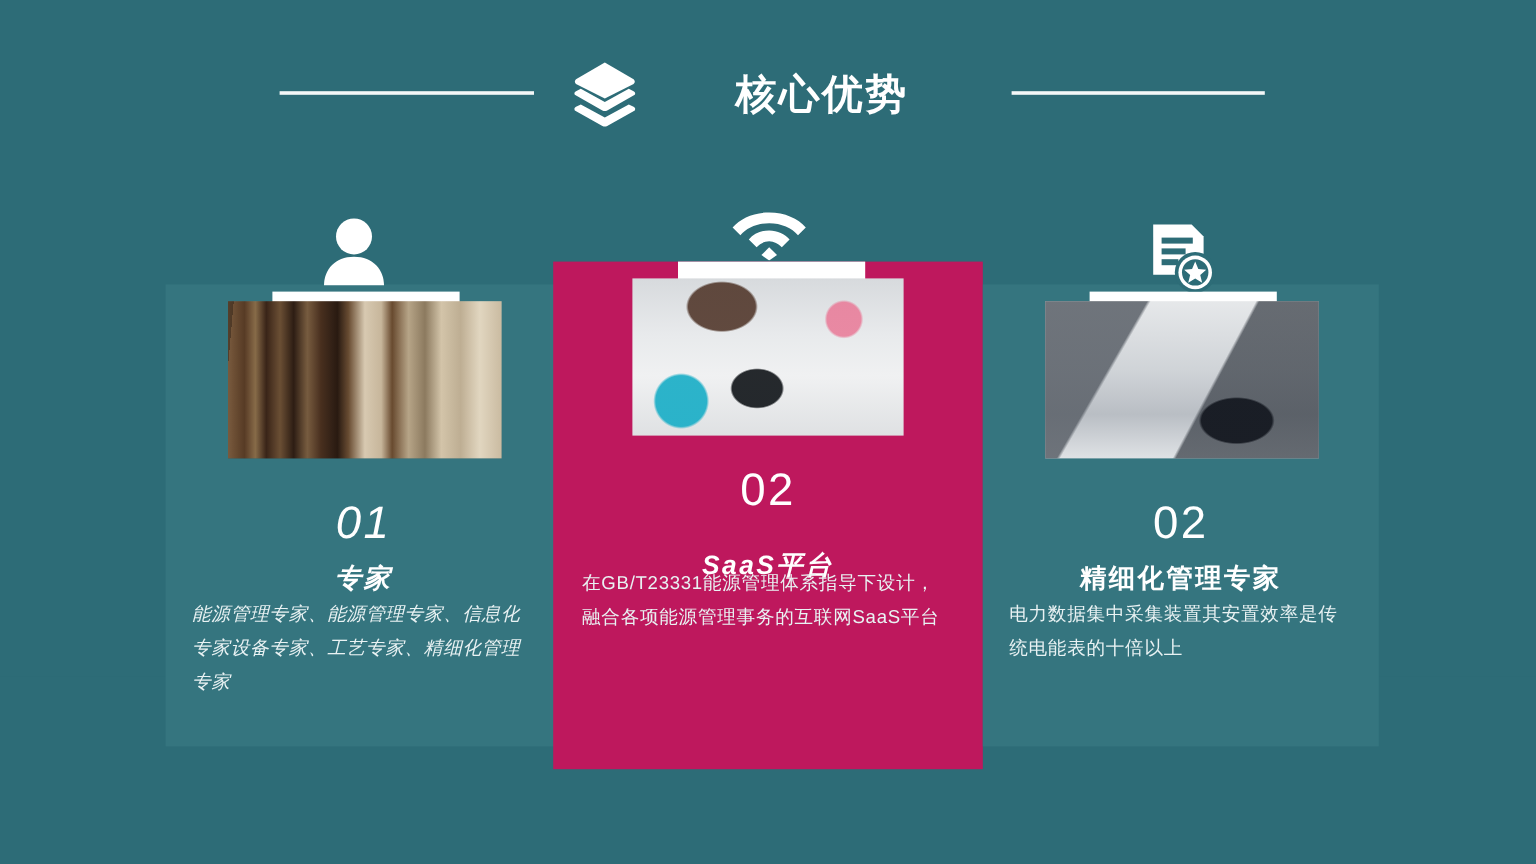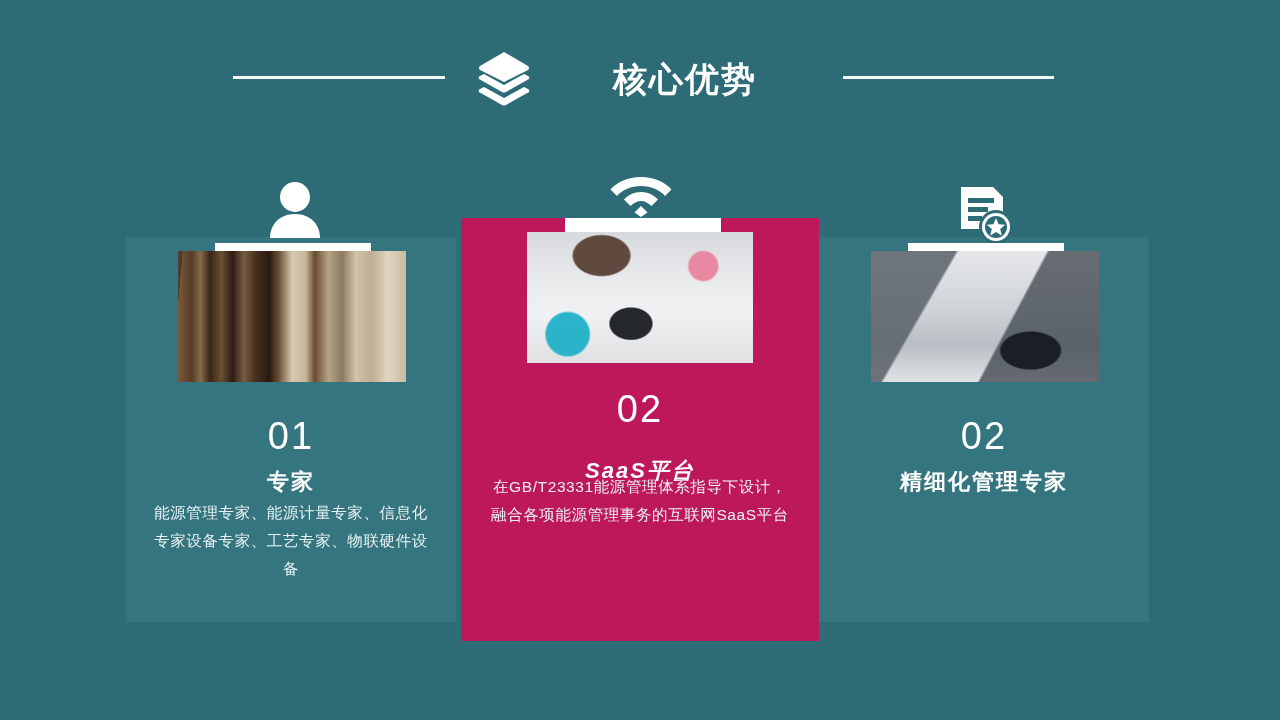--- a/index.html
+++ b/index.html
@@ -23,21 +23,21 @@
   .header-title{
     position:absolute;left:560px;top:12px;width:250px;
     text-align:center;
     color:#ffffff;font-size:34px;font-weight:bold;letter-spacing:2px;
     line-height:50px;white-space:nowrap;
   }
 
   
   .card{position:absolute;background:#35757f;}
   .card.side{width:330px;height:385px;top:237px;}
-  .card-1{left:126px;}
+  .card-1{left:138px;font-style:italic;}
   .card-3{left:819px;}
   .card.center{left:461px;width:358px;height:423px;top:218px;background:#be185d;}
 
   .card-photo{position:absolute;background-size:cover;background-position:center;}
   .card-1 .card-photo{left:52px;top:14px;width:228px;height:131px;}
   .card-3 .card-photo{left:52px;top:14px;width:228px;height:131px;}
   .card.center .card-photo{left:66px;top:14px;width:226px;height:131px;}
 
   
   .white-bar{position:absolute;background:#ffffff;height:16px;}
@@ -89,21 +89,21 @@
 
   .card-title{
     position:absolute;left:0;width:100%;text-align:center;
     color:#ffffff;font-size:22px;font-weight:bold;letter-spacing:2px;
   }
   .card.side .card-title{top:230px;}
   .card.center .card-title{top:238px;font-style:italic;}
 
   .card-body{
     position:absolute;color:#e9f2f3;font-size:15.5px;line-height:28px;
-    text-align:center;letter-spacing:.6px;
+    text-align:left;letter-spacing:.6px;
   }
   .card.side .card-body{left:22px;top:262px;width:286px;}
   .card.center .card-body{left:24px;top:255px;width:310px;}
 </style>
 </head>
 <body>
 
 <div class="slide">
 
   <div class="header">
@@ -121,21 +121,21 @@
     <div class="header-title">核心优势</div>
 
     <div class="rule rule-right"></div>
   </div>
 
   <div class="card side card-1">
     <div class="white-bar"></div>
     <div class="card-photo photo-library"></div>
     <div class="card-num">01</div>
     <div class="card-title">专家</div>
-    <div class="card-body">能源管理专家、能源计量专家、信息化专家设备专家、工艺专家、物联硬件设备</div>
+    <div class="card-body">能源管理专家、能源管理专家、信息化专家设备专家、工艺专家、精细化管理专家</div>
   </div>
 
   <div class="card-icon icon-user">
     <svg viewBox="0 0 60 58" xmlns="http://www.w3.org/2000/svg">
       <circle cx="30" cy="17" r="15" fill="#ffffff"></circle>
       <path d="M30 34 C14 34 5 45 5 58 L55 58 C55 45 46 34 30 34 Z" fill="#ffffff"></path>
     </svg>
   </div>
 
   <div class="card center card-2">
@@ -152,20 +152,21 @@
       <path d="M31 19 C24 19 18 22 14 26.5 L20.5 33 C23.5 30 27 28 31 28 C35 28 38.5 30 41.5 33 L48 26.5 C44 22 38 19 31 19 Z" fill="#ffffff"></path>
       <path d="M31 33 L24.5 39.5 L31 44 L37.5 39.5 Z" fill="#ffffff"></path>
     </svg>
   </div>
 
   <div class="card side card-3">
     <div class="white-bar"></div>
     <div class="card-photo photo-laptop"></div>
     <div class="card-num">02</div>
     <div class="card-title">精细化管理专家</div>
+    <div class="card-body">电力数据集中采集装置其安置效率是传统电能表的十倍以上</div>
   </div>
 
   <div class="card-icon icon-doc">
     <svg viewBox="0 0 58 58" xmlns="http://www.w3.org/2000/svg">
       <path d="M6 2 L38 2 L48 12 L48 44 L6 44 Z" fill="#ffffff"></path>
       <rect x="13" y="13" width="26" height="5" fill="#2d6c77"></rect>
       <rect x="13" y="22" width="20" height="5" fill="#2d6c77"></rect>
       <rect x="13" y="31" width="14" height="5" fill="#2d6c77"></rect>
       <circle cx="41" cy="42" r="17" fill="#2d6c77"></circle>
       <circle cx="41" cy="42" r="14" fill="#ffffff"></circle>

